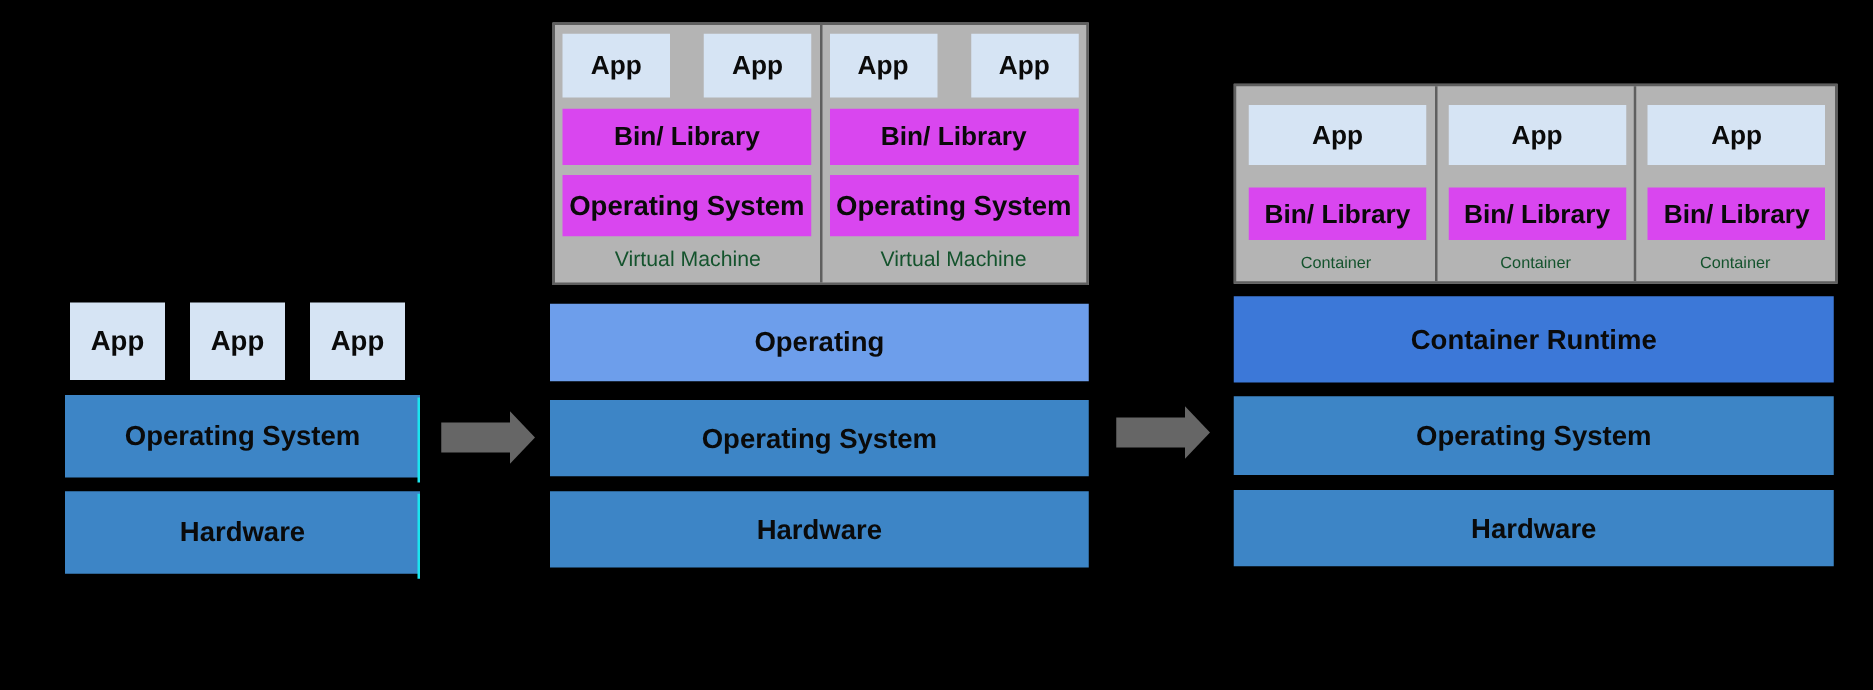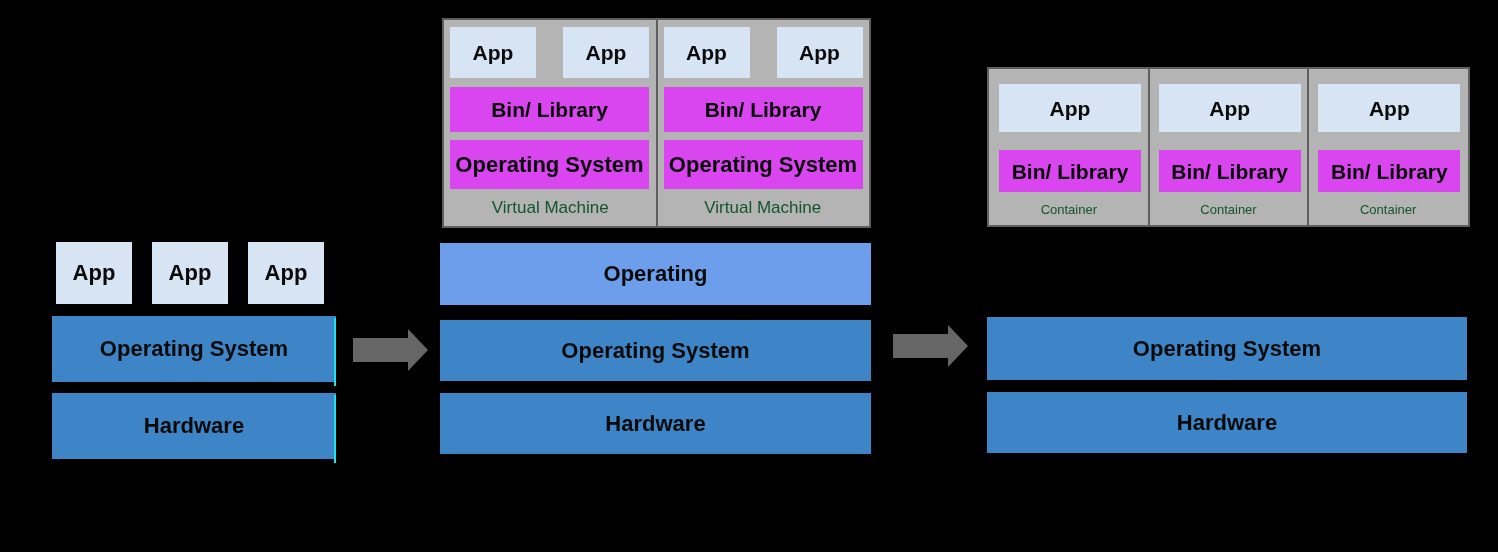--- a/index.html
+++ b/index.html
@@ -99,16 +99,17 @@
       <div class="box layer-box" style="left:10px; top:81px; width:142px; height:42px;">Bin/ Library</div>
       <div class="group-label container-label">Container</div>
     </div>
     <div class="group-cell" style="left:66.666%; width:33.334%;">
       <div class="box app-box" style="left:10px; top:15px; width:142px; height:48px; font-size:21px;">App</div>
       <div class="box layer-box" style="left:10px; top:81px; width:142px; height:42px;">Bin/ Library</div>
       <div class="group-label container-label">Container</div>
     </div>
   </div>
 
+  <div class="box bar runtime-bar" style="left:987px; top:237px; width:480px; height:69px;">Container Runtime</div>
   <div class="box bar" style="left:987px; top:317px; width:480px; height:63px;">Operating System</div>
   <div class="box bar" style="left:987px; top:392px; width:480px; height:61px;">Hardware</div>
 
 </div>
 
 </body></html>

